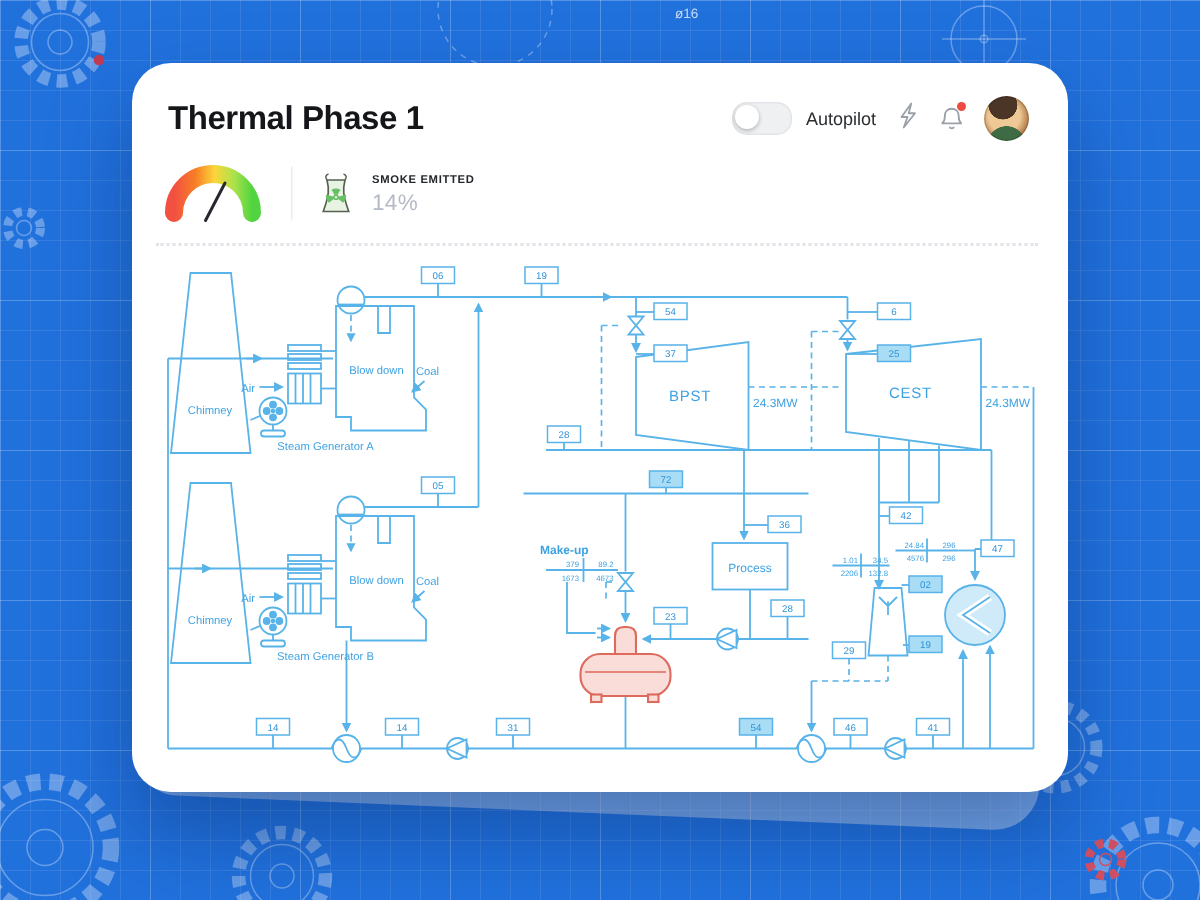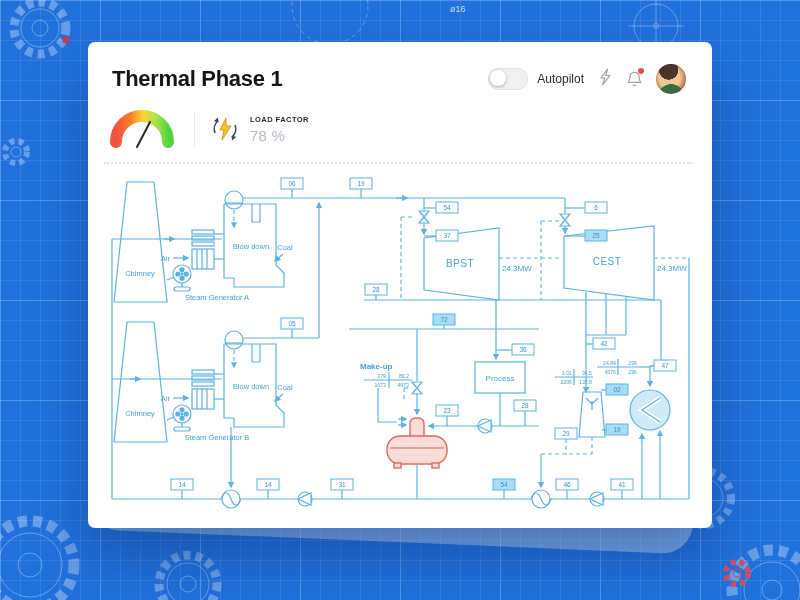--- a/index.html
+++ b/index.html
@@ -11,21 +11,21 @@
       linear-gradient(rgba(255,255,255,.16) 1px, transparent 1px),
       linear-gradient(90deg, rgba(255,255,255,.16) 1px, transparent 1px),
       linear-gradient(rgba(255,255,255,.09) 1px, transparent 1px),
       linear-gradient(90deg, rgba(255,255,255,.09) 1px, transparent 1px);
     background-size:100px 100px,100px 100px,20px 20px,20px 20px;
   }
   .decor{position:absolute;left:0;top:0;pointer-events:none;}
   .card-back{position:absolute;left:98px;top:60px;width:604px;height:482px;
     background:rgba(255,255,255,.38);border-radius:30px;transform:rotate(2.4deg);}
   .card{position:absolute;left:88px;top:42px;width:624px;height:486px;background:#ffffff;
-    border-radius:7px;box-shadow:0 28px 55px rgba(8,38,95,.38);}
+    border-radius:26px;box-shadow:0 28px 55px rgba(8,38,95,.38);}
   .hdr{display:flex;justify-content:space-between;align-items:center;padding:22px 26px 0 24px;}
   .title{font-size:22px;font-weight:700;color:#151619;letter-spacing:-.3px;margin:0;}
   .hdr-right{display:flex;align-items:center;gap:13px;}
   .toggle{width:38px;height:20px;border-radius:10px;background:#eef0f2;border:1px solid #e2e4e8;position:relative;}
   .knob{position:absolute;left:1px;top:1px;width:16px;height:16px;border-radius:50%;background:#fff;box-shadow:0 1px 3px rgba(0,0,0,.28);}
   .autopilot{font-size:12px;color:#2a2d31;margin-left:-4px;}
   .bellwrap{position:relative;display:inline-flex;}
   .reddot{position:absolute;right:-1px;top:-2px;width:6px;height:6px;border-radius:50%;background:#ef4b43;}
   .avatar{width:30px;height:30px;border-radius:50%;
     background:
@@ -140,34 +140,37 @@
               <stop offset=".78" stop-color="#a8e24b"></stop>
             <stop offset="1" stop-color="#51d43f"></stop>
           </linearGradient>
         </defs>
         <path d="M6,34 A26,26 0 0 1 58,34" stroke="url(#gg)" stroke-width="12" fill="none" stroke-linecap="round"></path>
         <line x1="27" y1="39" x2="40" y2="14" stroke="#25282e" stroke-width="2" stroke-linecap="round"></line>
       </svg>
     </div>
 
 
-
     <div class="stat">
-      <svg width="32" height="32" viewBox="0 0 32 32">
-        <path d="M6,20 a10.5,10.5 0 0 1 3,-12" fill="none" stroke="#40454d" stroke-width="1.6"></path>
-        <path d="M26,12 a10.5,10.5 0 0 1 -3,12" fill="none" stroke="#40454d" stroke-width="1.6"></path>
-        <path d="M9,4.5 L9.4,9.3 L4.8,8.2 Z" fill="#40454d"></path>
-        <path d="M23,27.5 L22.6,22.7 L27.2,23.8 Z" fill="#40454d"></path>
-        <path d="M17,5 L11,17 H15 L13,27 L22,13 H17 Z" fill="#f6c433" stroke="#d79b1f" stroke-width="1" stroke-linejoin="round"></path>
+      <svg width="30" height="32" viewBox="0 0 30 32">
+        <path d="M9,7 C10.5,13 10.5,17 6.5,28 H23.5 C19.5,17 19.5,13 21,7 Z" fill="#e9f3e4" stroke="#55604f" stroke-width="1.1"></path>
+        <path d="M9,7 q-2,-3 1,-4 M21,7 q2,-3 -1,-4" fill="none" stroke="#55604f" stroke-width="1"></path>
+        <g fill="#69bf66">
+          <path d="M15,18.5 L12,13.5 a6,6 0 0 1 6,0 Z"></path>
+          <path d="M15,18.5 L9.8,21.5 a6,6 0 0 1 -1.2,-5.5 Z" transform="rotate(-8 15 18.5)"></path>
+          <path d="M15,18.5 L20.2,21.5 a6,6 0 0 0 1.2,-5.5 Z" transform="rotate(8 15 18.5)"></path>
+        </g>
+        <circle cx="15" cy="18.5" r="1.4" fill="#e9f3e4" stroke="#69bf66"></circle>
       </svg>
       <div>
-        <div class="stat-label">LOAD FACTOR</div>
-        <div class="stat-value"><span>78 %</span><span class="unit"></span></div>
+        <div class="stat-label">SMOKE EMITTED</div>
+        <div class="stat-value"><span>14%</span><span class="unit"></span></div>
       </div>
     </div>
+
 
   </div>
 
   <svg class="diagram" width="620" height="352" viewBox="0 0 620 352">
     <defs>
       <marker id="arr" viewBox="0 0 10 10" refX="8" refY="5" markerWidth="5.5" markerHeight="5.5" orient="auto">
         <path d="M0,0 L10,5 L0,10 Z" fill="#58b3e9"></path>
       </marker>
     </defs>
 

